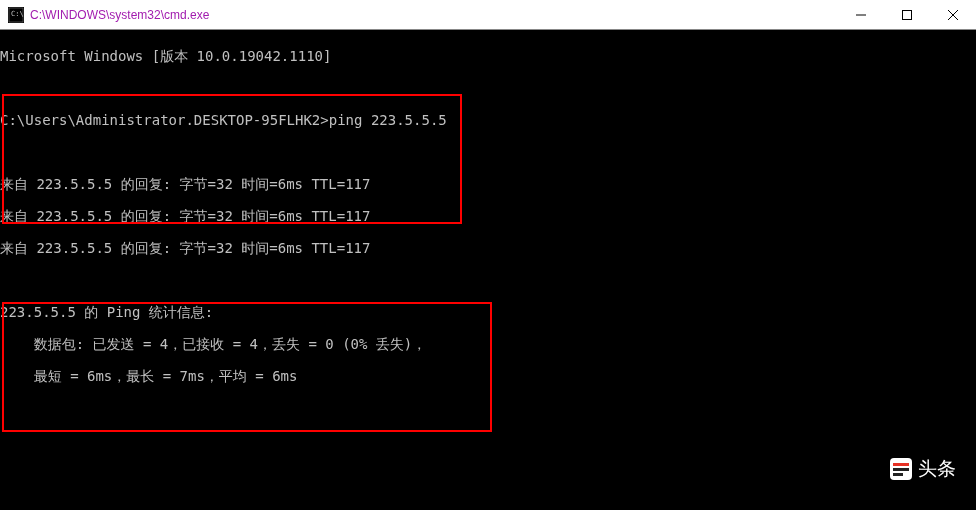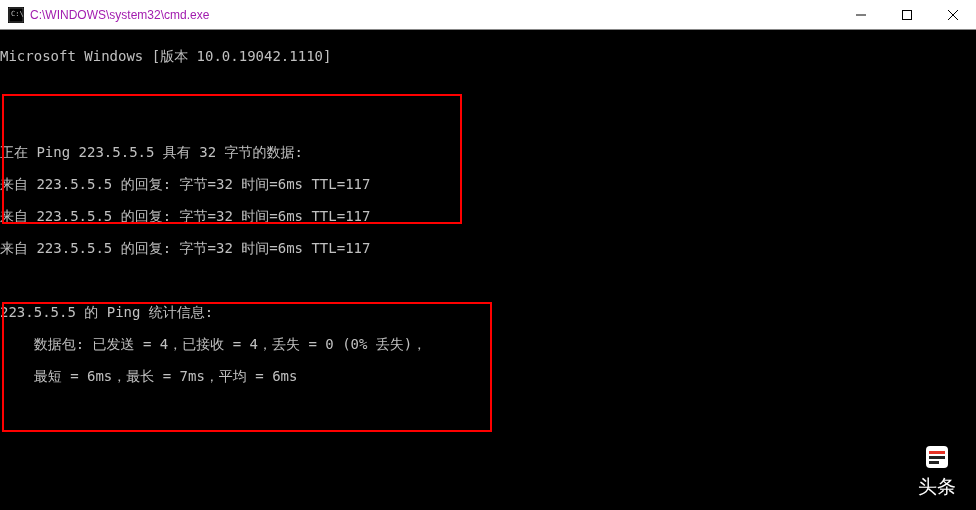--- a/index.html
+++ b/index.html
@@ -61,29 +61,28 @@
     .highlight-box {
       position: absolute;
       border: 2px solid #ff0000;
       pointer-events: none;
     }
     .box1 { left: 2px; top: 64px; width: 460px; height: 130px; }
     .box2 { left: 2px; top: 272px; width: 490px; height: 130px; }
     .watermark {
       position: absolute;
       right: 20px;
-      bottom: 10px;
+      bottom: 28px;
       color: #fff;
       font-family: "Microsoft YaHei", sans-serif;
       font-size: 19px;
       text-shadow: 0 0 3px rgba(0,0,0,0.8);
       display: flex;
       align-items: center;
       gap: 6px;
-      flex-direction: column;
     }
     .watermark-logo {
       width: 22px;
       height: 22px;
       display: inline-flex;
       align-items: center;
       justify-content: center;
     }
   </style>
 </head>
@@ -114,22 +113,22 @@
           <line x1="0" y1="0" x2="10" y2="10" stroke="#000" stroke-width="1"></line>
           <line x1="10" y1="0" x2="0" y2="10" stroke="#000" stroke-width="1"></line>
         </svg>
     </div>
   </div>
 </div>
 
 <div class="terminal">
 <span class="terminal-line">Microsoft Windows [版本 10.0.19042.1110]</span>
 <span class="terminal-line"> </span>
+<span class="terminal-line"><span>C:\Users\Administrator.DESKTOP-95FLHK2&gt;</span><span>ping 223.5.5.5</span></span>
 <span class="terminal-line"> </span>
-<span class="terminal-line">正在 Ping 223.5.5.5 具有 32 字节的数据:</span>
 <span class="terminal-line">来自 223.5.5.5 的回复: 字节=32 时间=6ms TTL=117</span>
 <span class="terminal-line">来自 223.5.5.5 的回复: 字节=32 时间=6ms TTL=117</span>
 <span class="terminal-line">来自 223.5.5.5 的回复: 字节=32 时间=6ms TTL=117</span>
 <span class="terminal-line"> </span>
 <span class="terminal-line">223.5.5.5 的 Ping 统计信息:</span>
 <span class="terminal-line">    数据包: 已发送 = 4，已接收 = 4，丢失 = 0 (0% 丢失)，</span>
 <span class="terminal-line">    最短 = 6ms，最长 = 7ms，平均 = 6ms</span>
 
 
 

